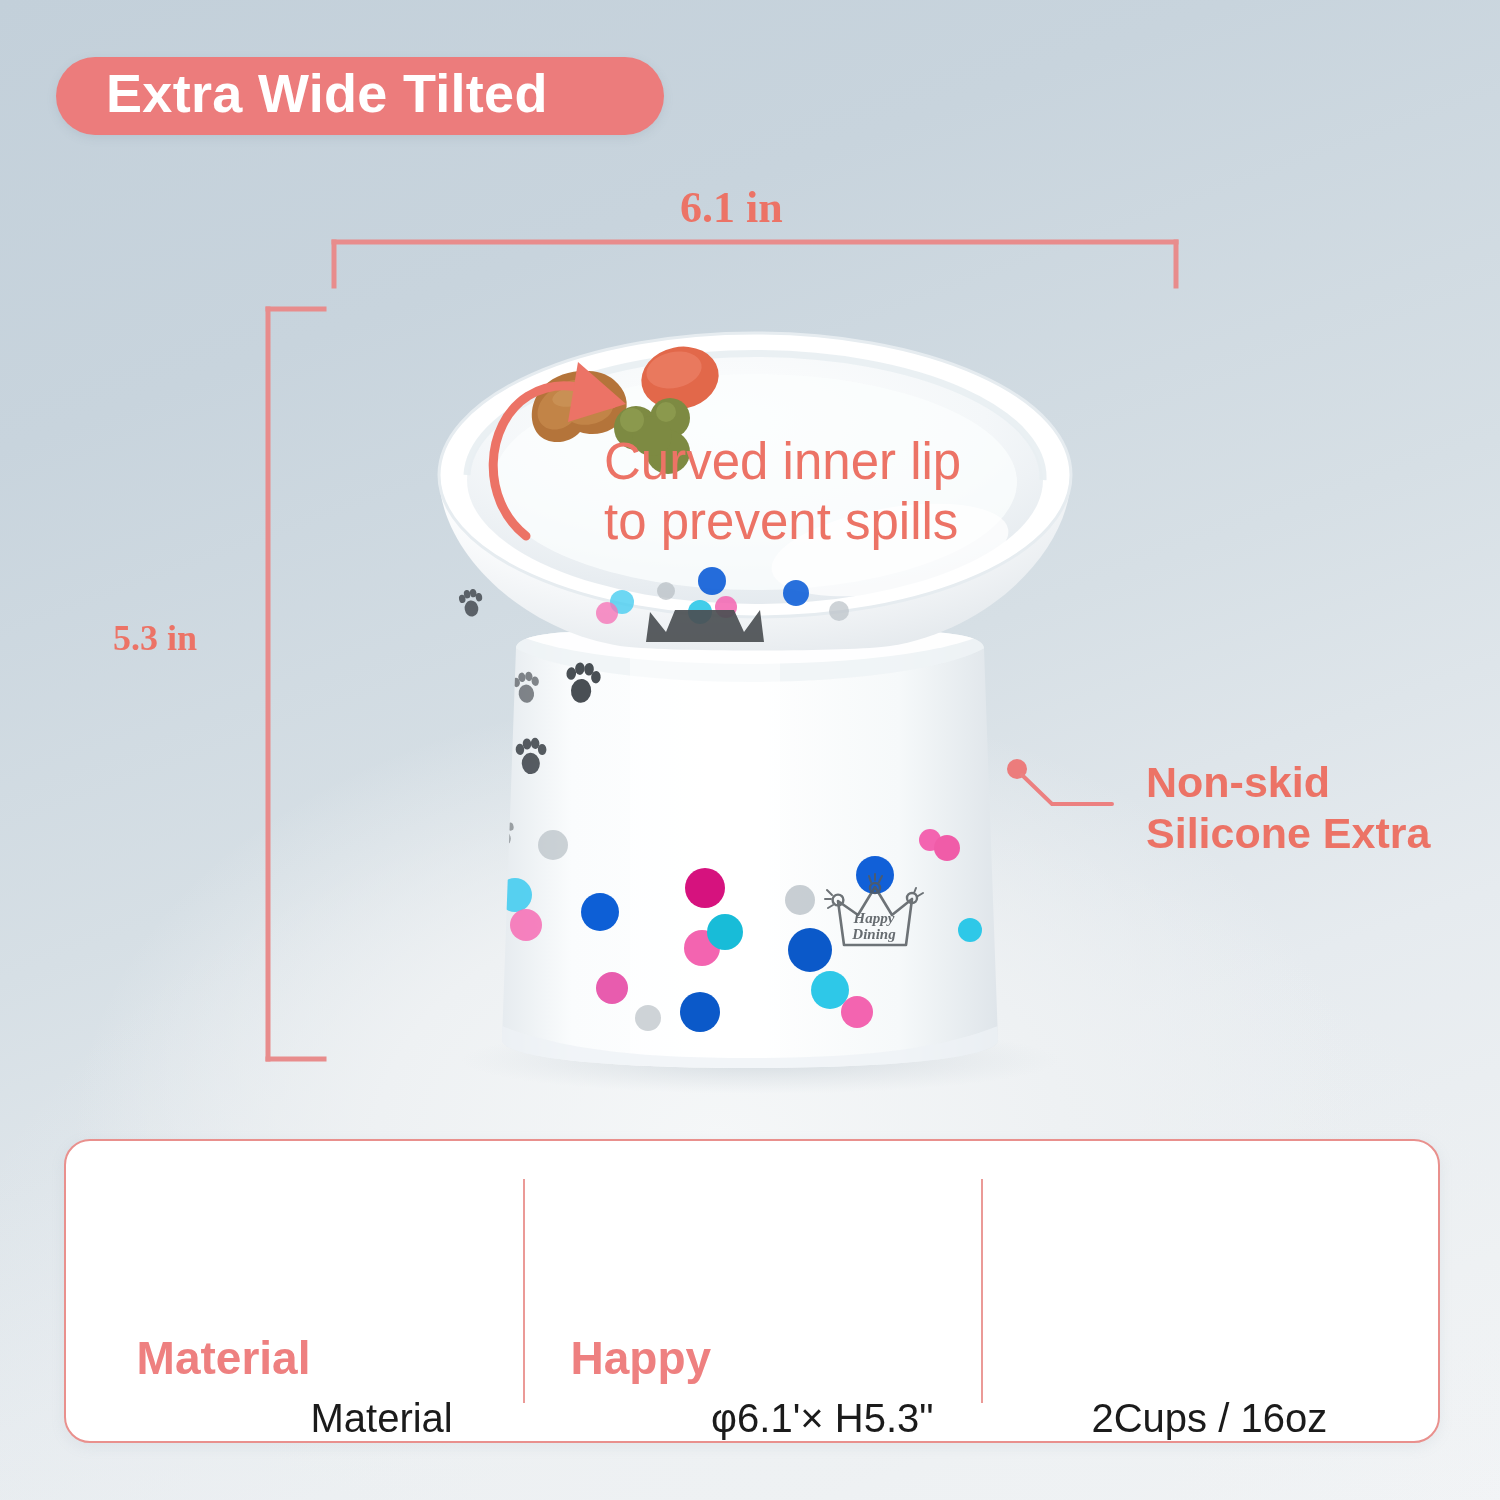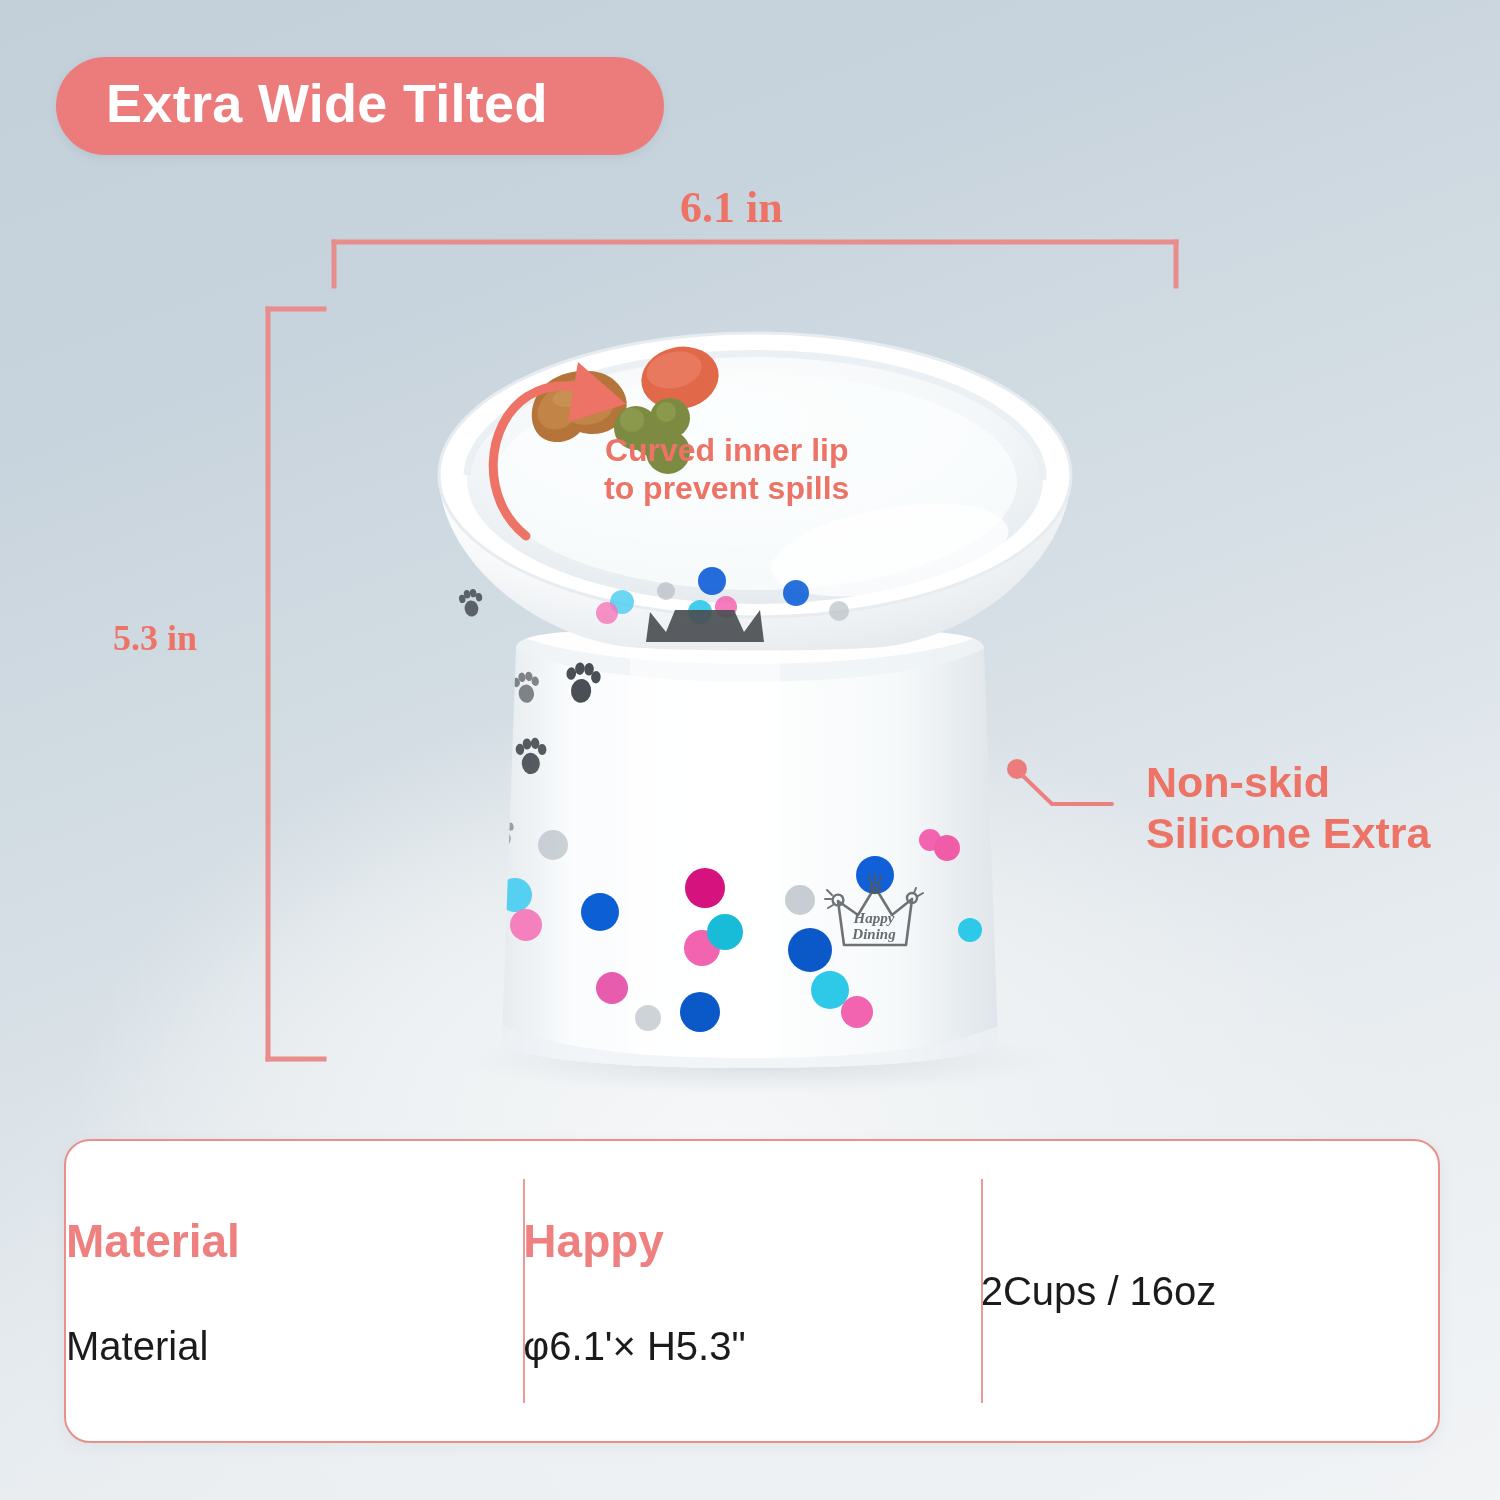--- a/index.html
+++ b/index.html
@@ -11,54 +11,54 @@
   #stage{
     position:relative;width:1500px;height:1500px;
     background:
       radial-gradient(ellipse 900px 620px at 48% 76%, #f5f7f8 0%, #eef1f3 38%, rgba(225,231,236,0) 72%),
       radial-gradient(ellipse 1200px 900px at 50% 95%, #eef1f3 0%, rgba(230,236,240,0) 70%),
       linear-gradient(160deg, #c3d0da 0%, #c8d4dd 22%, #d6dfe5 48%, #e6ebef 70%, #eef1f3 88%, #f2f4f6 100%);
   }
   
   .badge{
     position:absolute;left:56px;top:57px;
-    height:98px;min-width:608px;
+    height:78px;min-width:608px;
     background:#ec7c7c;border-radius:49px;
     display:flex;align-items:center;
     box-shadow:0 3px 10px rgba(120,140,155,.18);
   }
   .badge span{
     color:#fff;font-size:54px;font-weight:bold;
     letter-spacing:.3px;padding:0 50px 6px 50px;
   }
   
   .dim{position:absolute;color:#ec7366;font-weight:bold;white-space:nowrap;font-family:Liberation Serif, serif;}
   .dim-w{left:680px;top:182px;font-size:44px;}
   .dim-h{left:113px;top:617px;font-size:36px;}
   .dim-b{left:678px;top:748px;font-size:44px;}
   
   .brk{position:absolute;}
   
   .lip-text{
     position:absolute;left:604px;top:432px;
-    color:#ec7366;font-size:32px;font-weight:bold;
-    line-height:1.18;white-space:nowrap;text-align:center;
+    color:#ec7366;font-size:51px;font-weight:normal;
+    line-height:1.18;white-space:nowrap;
   }
   .skid-text{
     position:absolute;left:1146px;top:757px;
     color:#ec7366;font-size:43px;font-weight:bold;
     line-height:1.18;white-space:nowrap;
   }
   
   .spec{
     position:absolute;left:64px;top:1139px;width:1372px;height:300px;
     background:#fff;border:2px solid #e9908d;border-radius:26px;
     display:flex;box-shadow:0 4px 14px rgba(150,165,178,.13);
   }
-  .spec-col{flex:1;display:flex;flex-direction:column;align-items:flex-start;justify-content:center;position:relative;}
+  .spec-col{flex:1;display:flex;flex-direction:row;align-items:flex-end;justify-content:center;position:relative;}
   .spec-col + .spec-col::before{
     content:"";position:absolute;left:0;top:38px;bottom:38px;width:2px;background:#eb9a97;
   }
   .spec-h{color:#ee8080;font-size:46px;font-weight:bold;margin-bottom:56px;}
   .spec-v{color:#1b1b1b;font-size:40px;}
   svg{display:block;overflow:visible;}
 </style>
 </head>
 <body>
 

